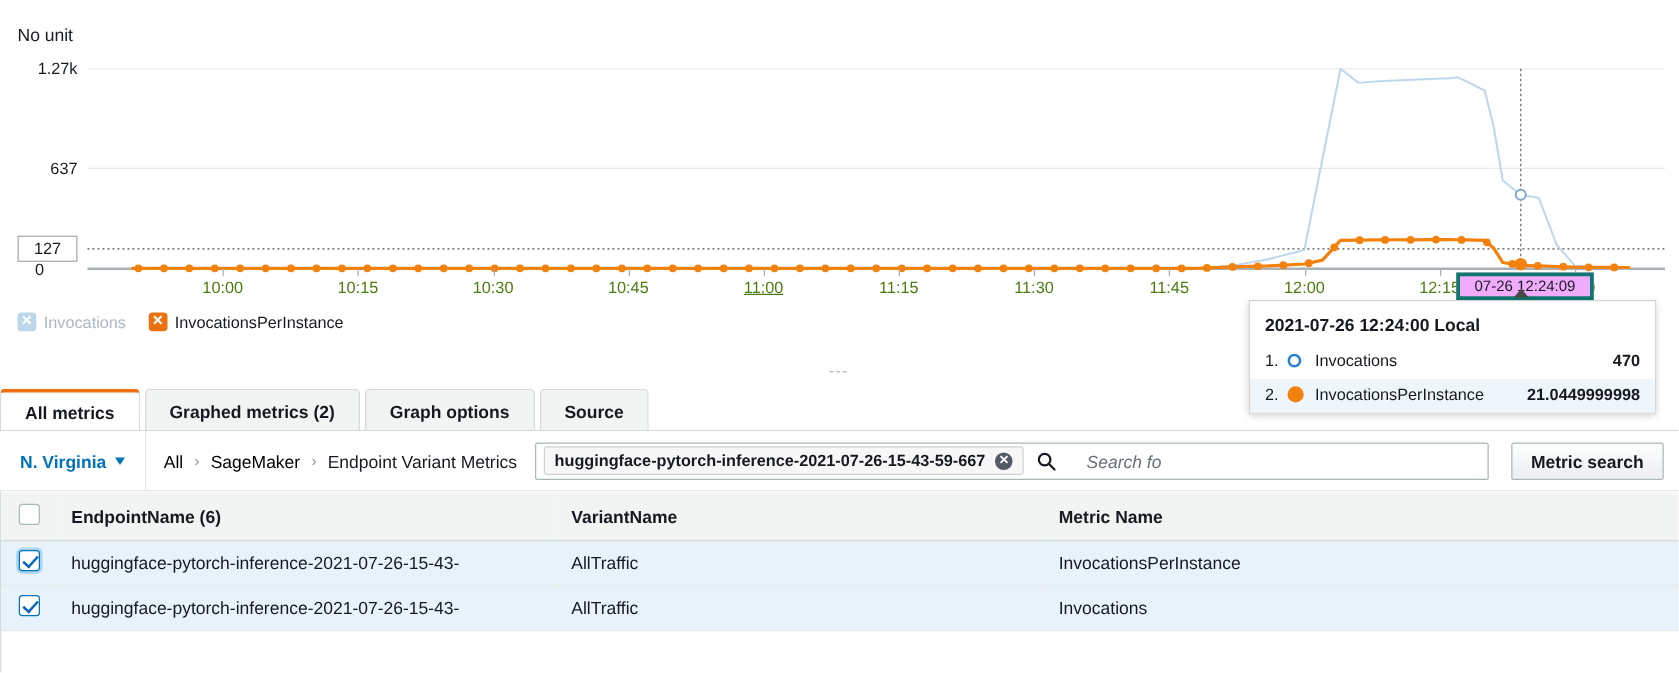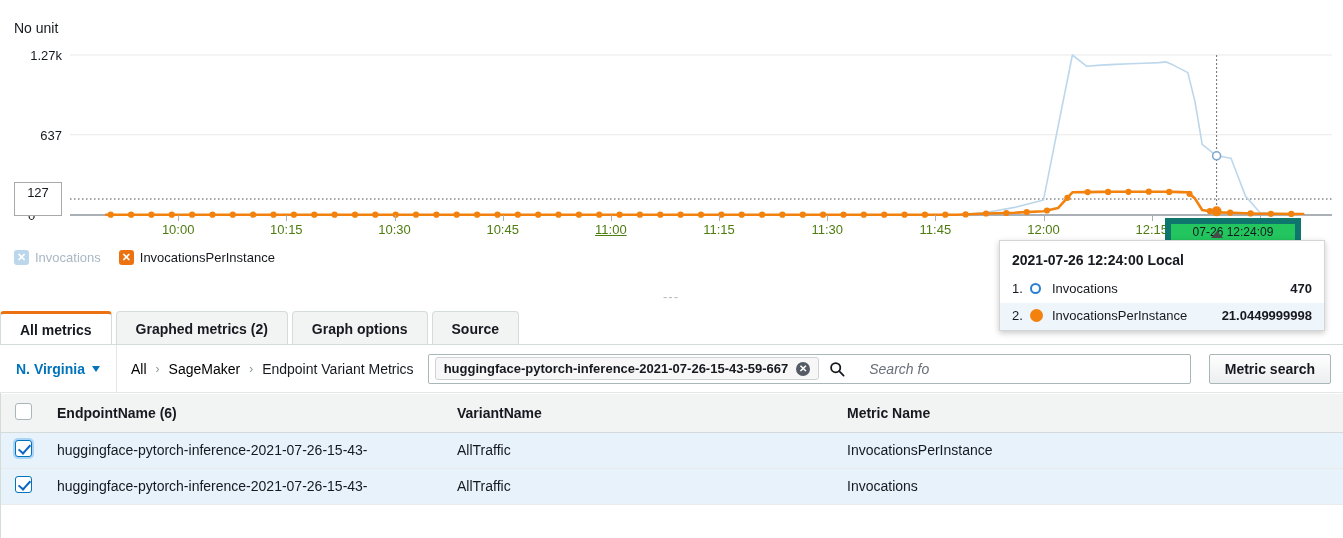--- a/index.html
+++ b/index.html
@@ -31,39 +31,39 @@
     font-size: 13px; color: #16191f;
     text-align: right; white-space: nowrap;
     transform: translateY(-50%);
   }
   .ytick-zero {
     position: absolute; left: 28px; top: 208px;
     font-size: 13px; color: #16191f;
   }
   .threshold-box {
     position: absolute; left: 14px;
-    width: 48px; height: 34px;
+    width: 48px; height: 21px;
     border: 1px solid #a9a9a9; background: #fff;
     font-size: 13px; text-align: center; line-height: 20px;
     transform: translateY(-50%);
   }
   .xtick {
     position: absolute; top: 222px;
     font-size: 13px; color: #4d7c0f;
     transform: translateX(-50%);
     white-space: nowrap;
   }
   .xtick-mark {
     position: absolute; top: 215px;
     width: 1px; height: 6px; background: #aab0b6;
   }
   #cursor-badge {
     position: absolute;
-    border: 6px solid #0f766e; background: #22c55e;
-    font-size: 12px; padding: 1px 22px; white-space: nowrap;
+    border: 3px solid #0f766e; background: #f0abfc;
+    font-size: 12px; padding: 1px 12px; white-space: nowrap;
     z-index: 6;
   }
   #cursor-caret {
     position: absolute;
     width: 0; height: 0;
     border-left: 6px solid transparent;
     border-right: 6px solid transparent;
     border-bottom: 7px solid #4a4a4a;
     z-index: 6;
   }

